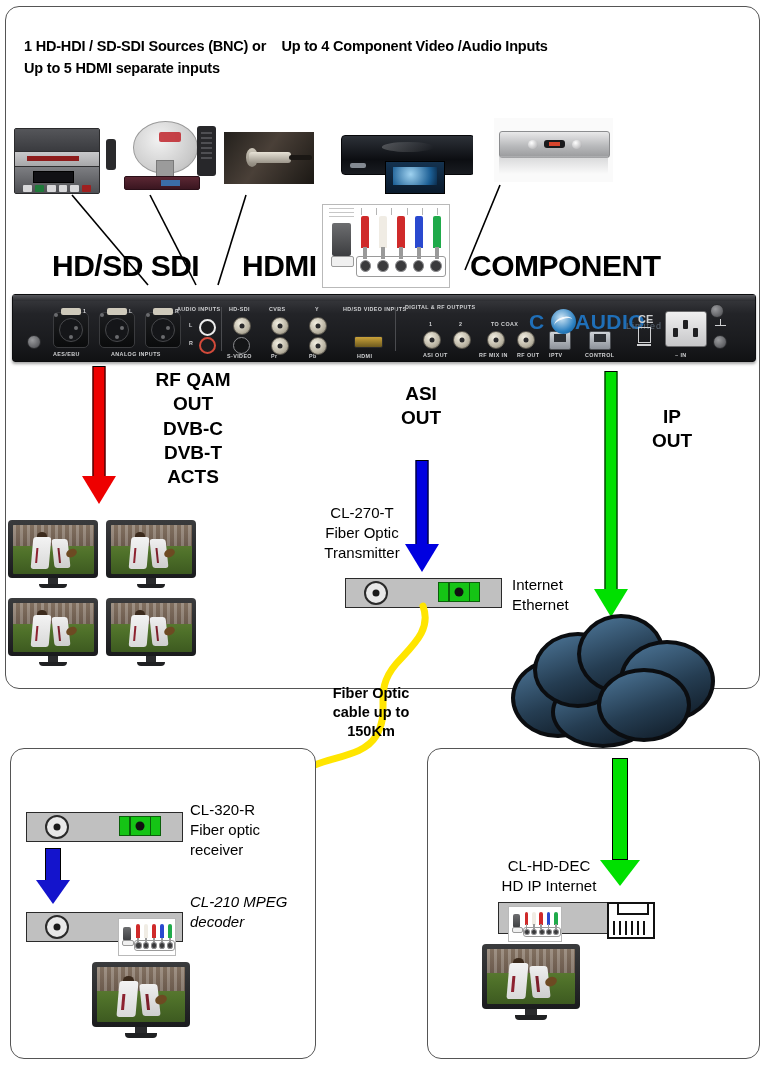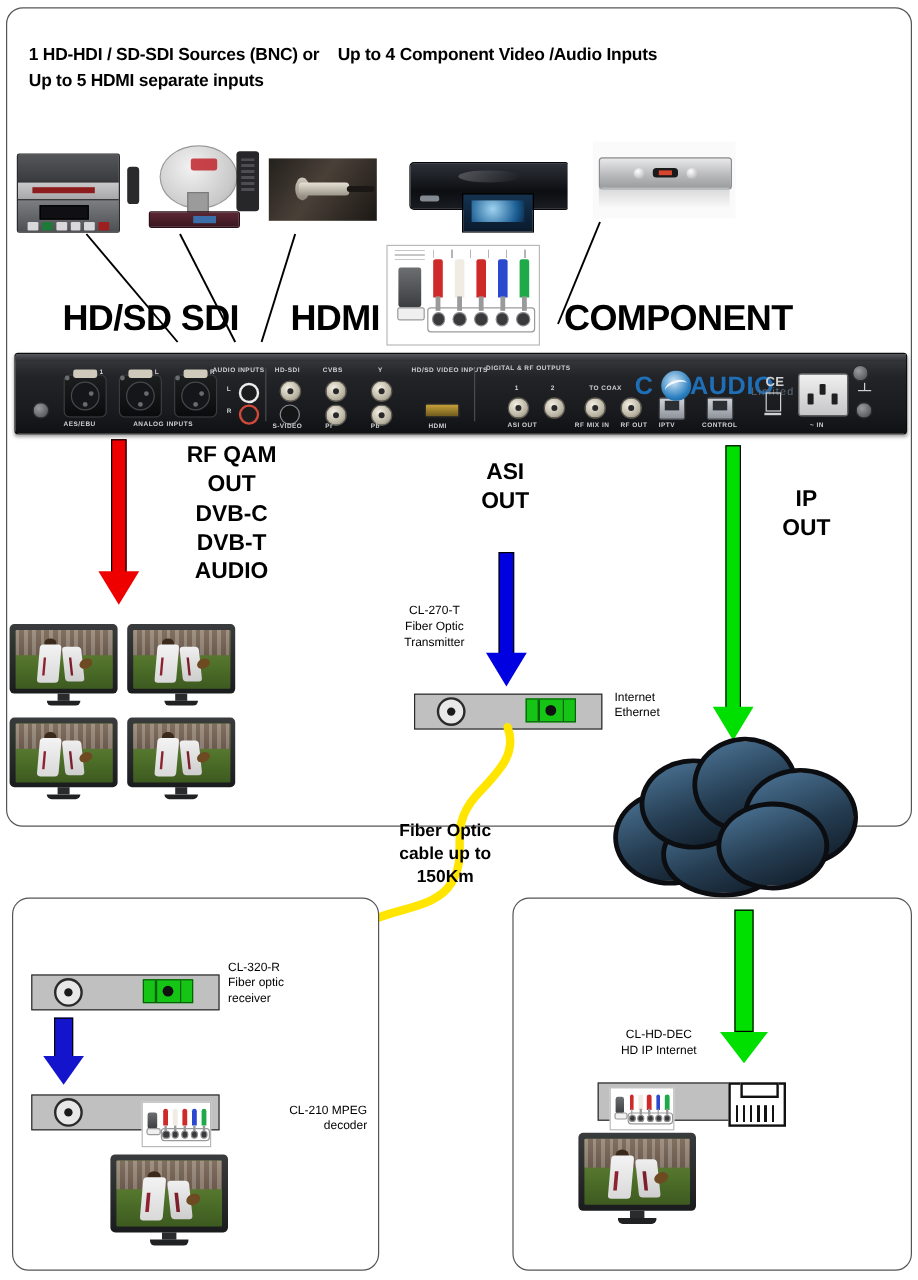--- a/index.html
+++ b/index.html
@@ -8,21 +8,21 @@
 
   .panel{position:absolute;border:1.5px solid #555;border-radius:14px;background:#fff;box-sizing:border-box;}
   #main-panel{left:5px;top:6px;width:755px;height:683px;}
   #panel-fiber{left:10px;top:748px;width:306px;height:311px;}
   #panel-ip{left:427px;top:748px;width:333px;height:311px;}
 
   .txt{position:absolute;white-space:pre;line-height:1.18;}
   .hdr{font-size:14.5px;font-weight:bold;letter-spacing:-0.2px;}
   .bigcap{font-size:30px;font-weight:bold;letter-spacing:-0.5px;}
   .arrowlabel{font-size:19px;font-weight:bold;text-align:center;line-height:1.28;}
-  .devlabel{font-size:10px;text-align:center;line-height:1.32;}
+  .devlabel{font-size:15px;text-align:center;line-height:1.32;}
   .boldlabel{font-size:14.5px;font-weight:bold;text-align:center;line-height:1.3;}
 
   
   .thumb{position:absolute;overflow:hidden;}
 
   
   .vtr{background:linear-gradient(#6e6e70,#404042);border:1px solid #2b2b2d;border-radius:2px;}
   .vtr .top{height:34%;background:linear-gradient(#55565a,#3a3b3f);}
   .vtr .mid{height:22%;background:linear-gradient(#c9c9cb,#a7a7a9);border-top:1px solid #2f2f31;border-bottom:1px solid #2f2f31;position:relative;}
   .vtr .mid:after{content:"";position:absolute;left:14%;top:28%;width:62%;height:36%;background:#8e1c1c;}
@@ -381,21 +381,21 @@
 </div>
 
 <div class="arrow" style="left:82px;top:366px;width:34px;height:138px;">
   <div class="shaft" style="width:13px;height:112px;background:#ee0000;border:1px solid #000;box-sizing:border-box;"></div>
   <div class="head" style="border-left:17px solid transparent;border-right:17px solid transparent;border-top:28px solid #ee0000;"></div>
 </div>
 <div class="txt arrowlabel" style="left: 128px; top: 368px; width: 130px; white-space: pre-line;">RF QAM
 OUT
 DVB-C
 DVB-T
-AUDIO</div>
+ACTS</div>
 
 <div class="arrow" style="left:405px;top:460px;width:34px;height:112px;">
   <div class="shaft" style="width:13px;height:86px;background:#0000e0;border:1px solid #000;box-sizing:border-box;"></div>
   <div class="head" style="border-left:17px solid transparent;border-right:17px solid transparent;border-top:28px solid #0000e0;"></div>
 </div>
 <div class="txt arrowlabel" style="left: 379px; top: 382px; width: 84px; white-space: pre-line;">ASI
 OUT</div>
 
 <div class="arrow" style="left:594px;top:371px;width:34px;height:246px;">
   <div class="shaft" style="width:13px;height:220px;background:#00e000;border:1px solid #000;box-sizing:border-box;"></div>
@@ -517,21 +517,21 @@
       <i style="--c:#1faa4a"></i>
   </div>
   <div class="jacks">
       <i></i>
       <i></i>
       <i></i>
       <i></i>
       <i></i>
     </div>
 </div>
-<div class="txt devlabel" style="left: 190px; top: 919px; width: 116px; text-align: right; white-space: pre-line;">CL-210 MPEG
+<div class="txt devlabel" style="left: 190px; top: 892px; width: 116px; text-align: left; white-space: pre-line; font-style: italic;">CL-210 MPEG
 decoder</div>
 
 <div class="tv" style="left:92px;top:962px;width:98px;height:76px;">
   <div class="bez">
       <div class="scr">
         <div class="crowd"></div>
         <div class="helm"></div>
         <div class="p1"></div>
         <div class="p2"></div>
         <div class="ball"></div>

